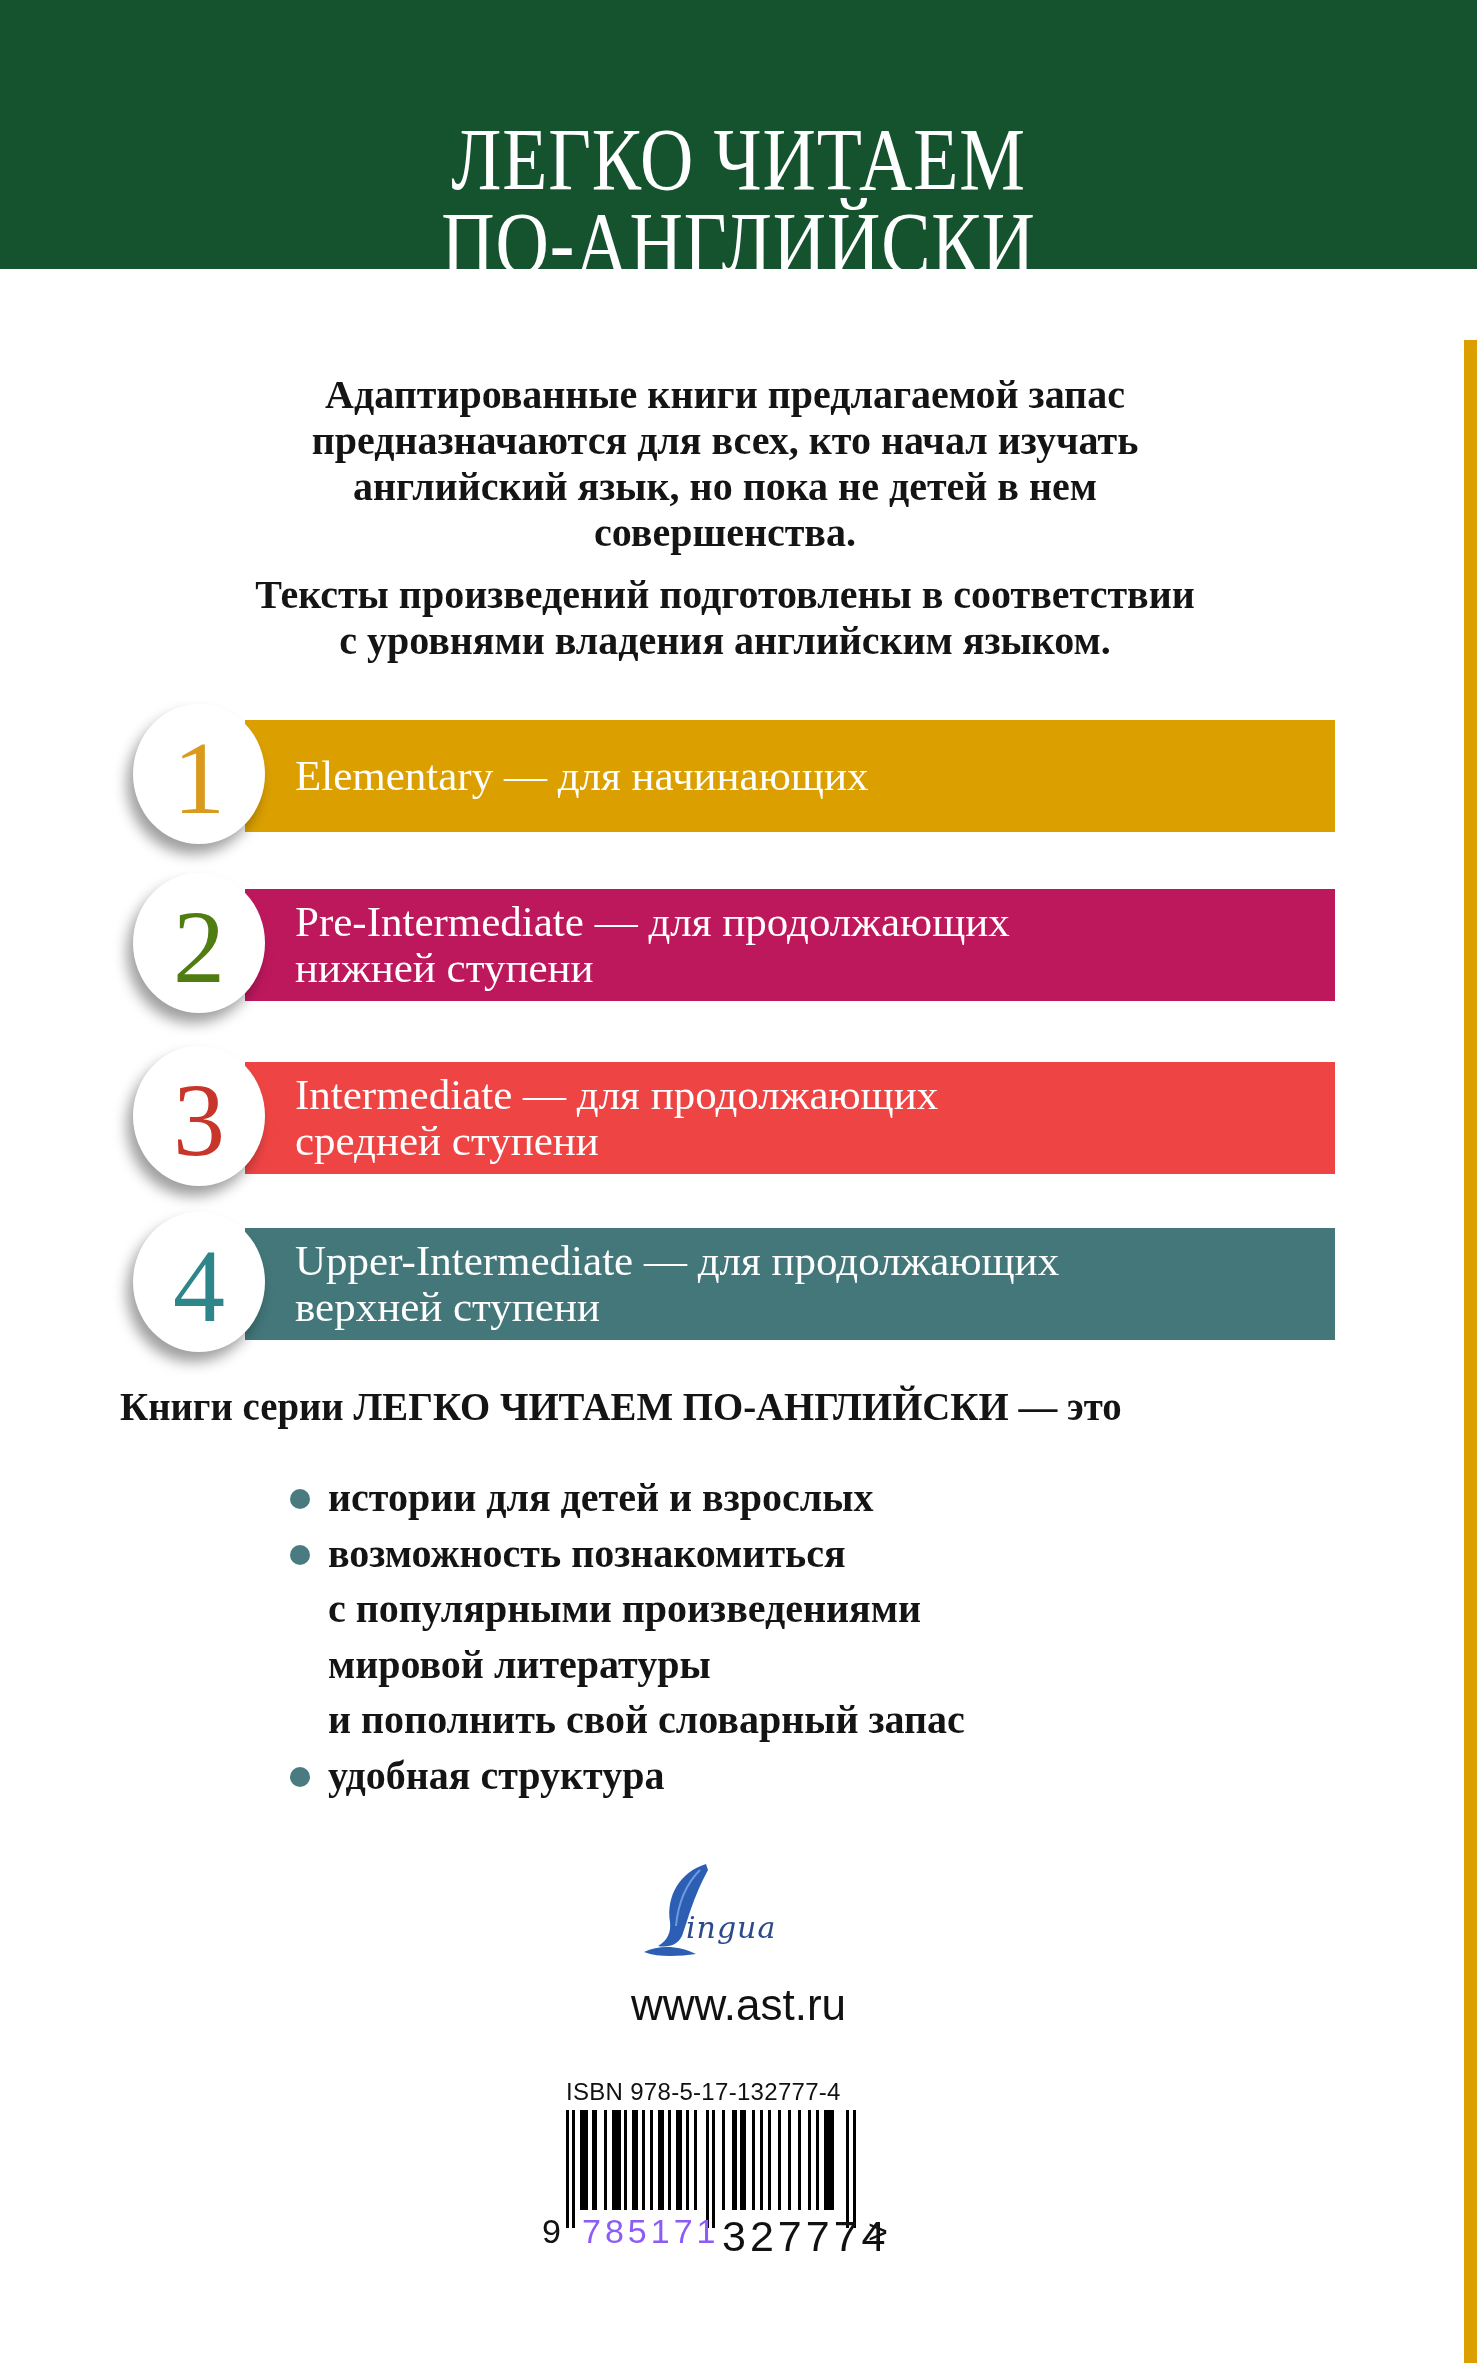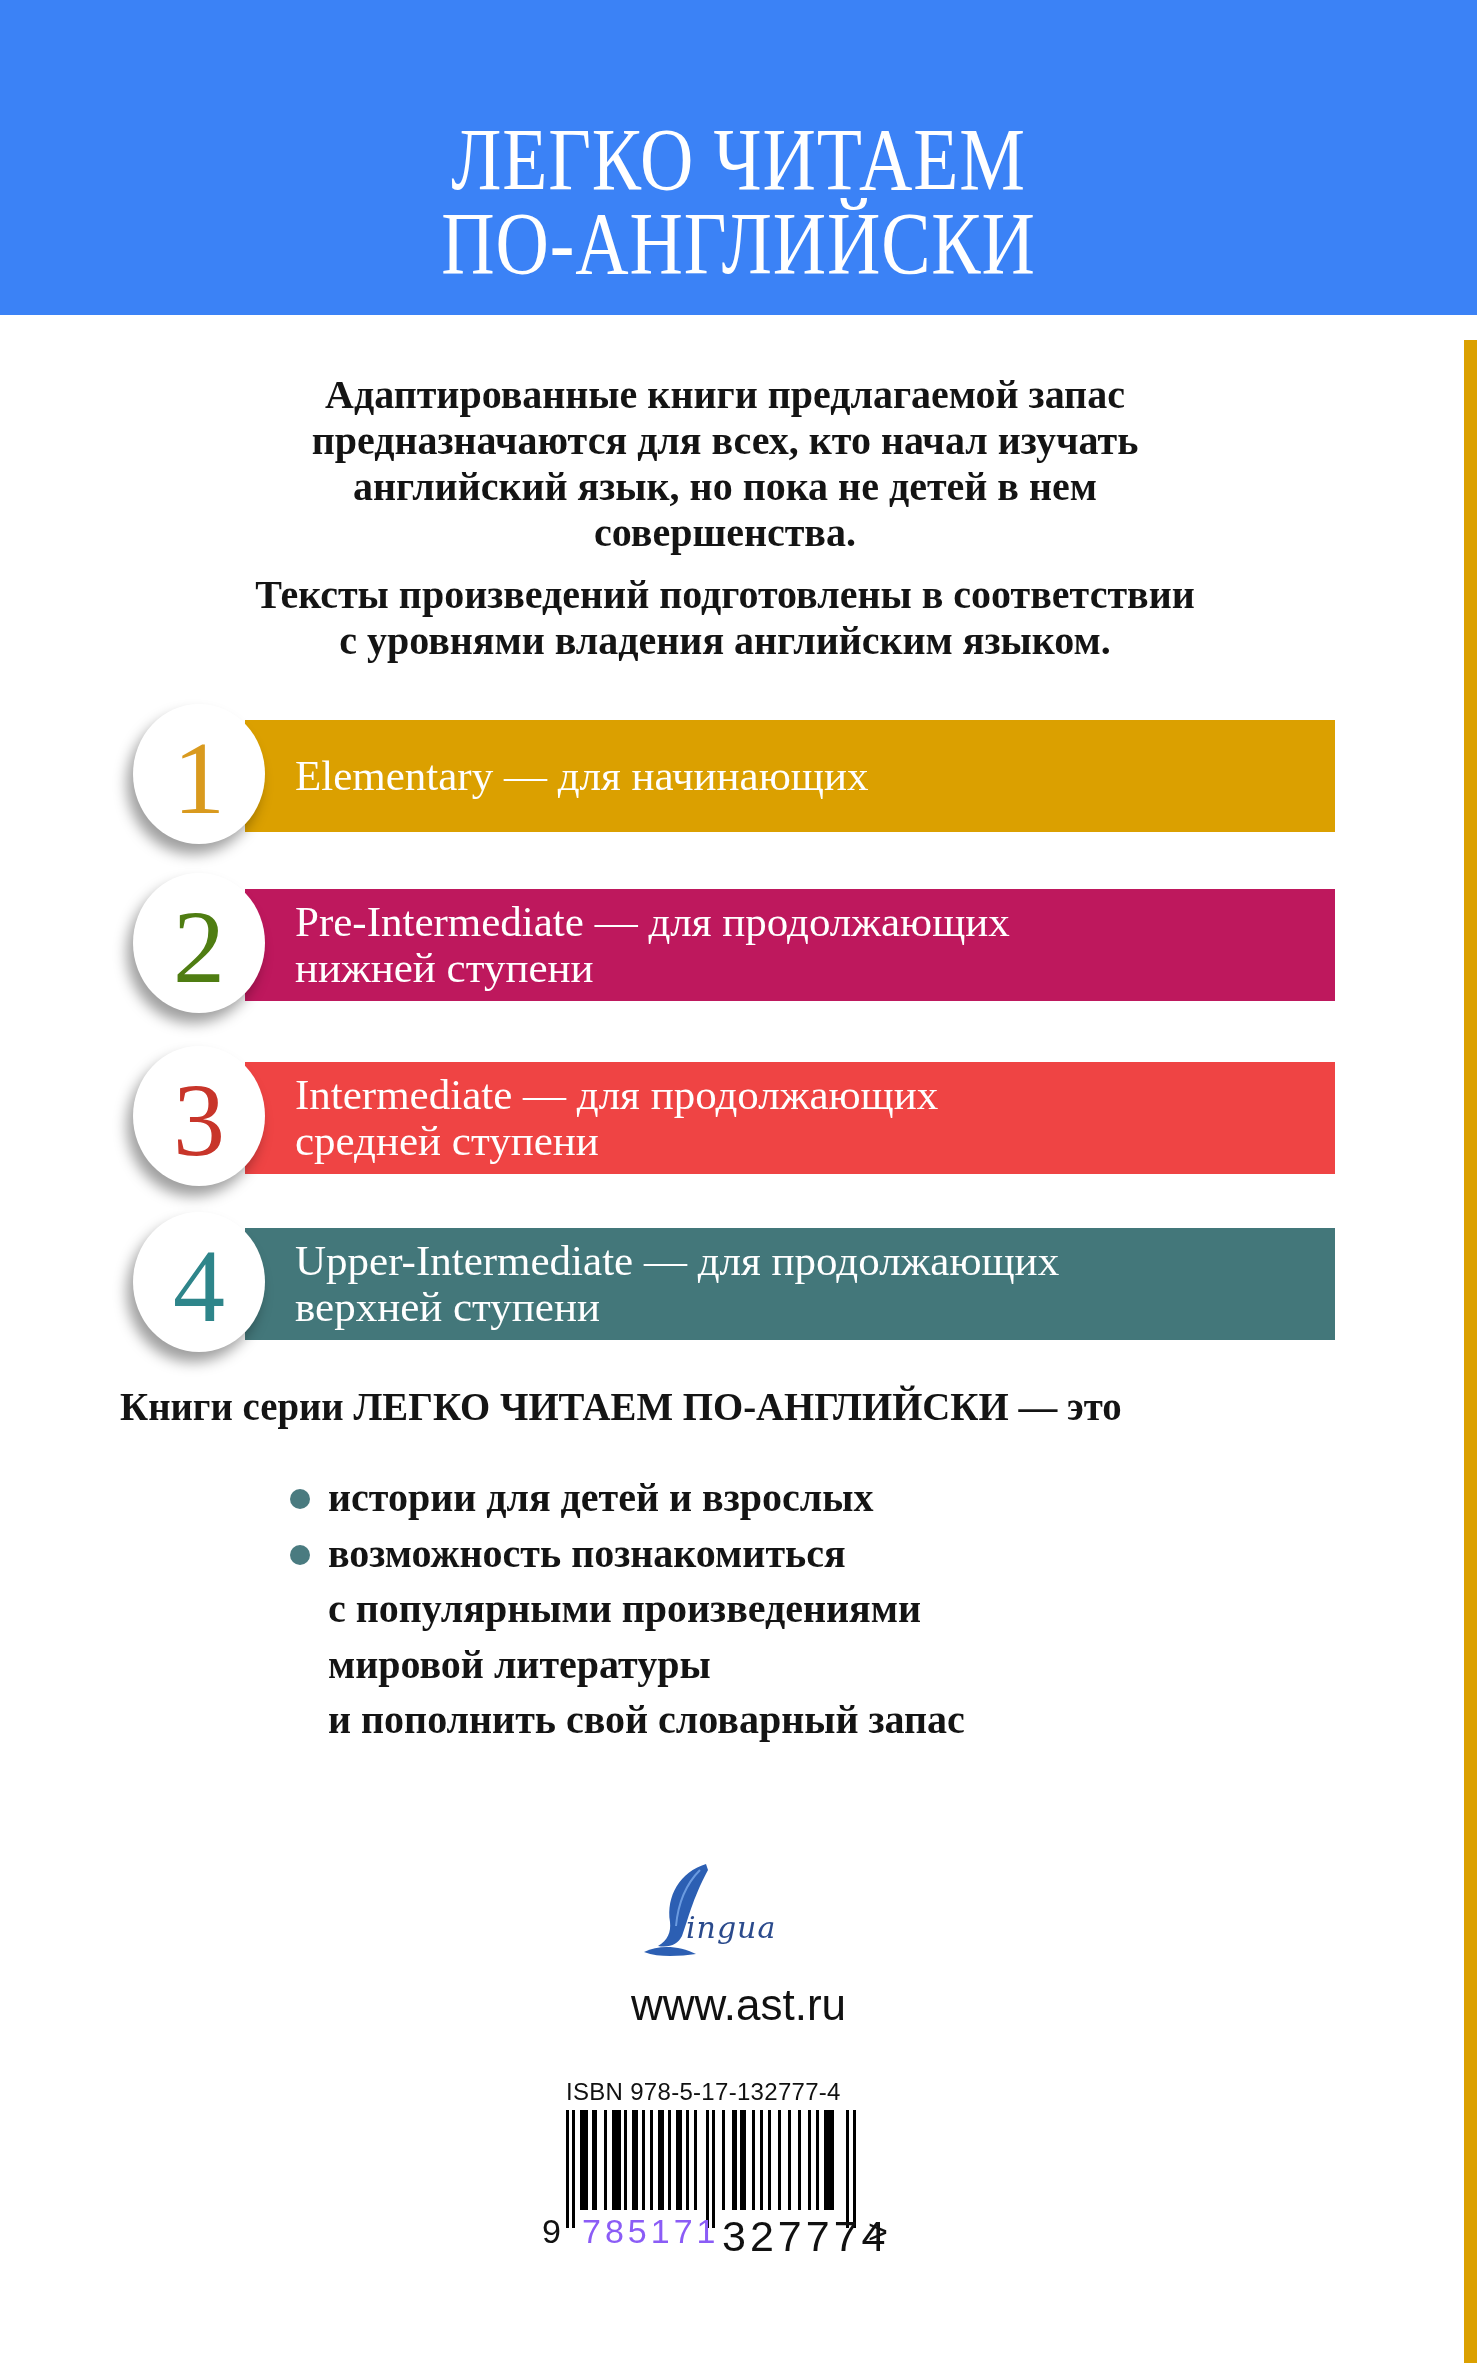--- a/index.html
+++ b/index.html
@@ -3,22 +3,22 @@
 <meta charset="utf-8">
 <style>
   html, body { margin: 0; padding: 0; }
   body {
     width: 1477px; height: 2363px; position: relative; overflow: hidden;
     background: #ffffff;
     font-family: "DejaVu Serif", "Liberation Serif", serif;
     color: #111;
   }
   .header {
-    position: absolute; left: 0; top: 0; width: 1477px; height: 315px;
-    background: #3b82f6;
+    position: absolute; left: 0; top: 0; width: 1477px; height: 269px;
+    background: #14532d;
   }
   .header-title {
     position: absolute; left: 0; right: 0; top: 118px;
     text-align: center; color: #fff;
     font-family: "Liberation Serif", "DejaVu Serif", serif;
     font-size: 88px; line-height: 84px; letter-spacing: 1px;
     transform: scaleX(0.84); transform-origin: 50% 50%;
   }
   .side-stripe {
     position: absolute; left: 1464px; top: 340px; width: 13px; height: 2023px;
@@ -188,20 +188,24 @@
   <li>
     <span class="bullet-dot"></span>
     <div>истории для детей и взрослых</div>
   </li>
   <li>
     <span class="bullet-dot"></span>
     <div>возможность познакомиться</div>
     <div>с популярными произведениями</div>
     <div>мировой литературы</div>
     <div>и пополнить свой словарный запас</div>
+  </li>
+  <li>
+    <span class="bullet-dot"></span>
+    <div>удобная структура</div>
   </li>
 </ul>
 
 <div class="logo">
   <svg width="160" height="100" viewBox="0 0 160 100">
     <path d="M66 4 C40 12 26 36 30 62 C31 72 28 80 18 86 C30 88 38 84 42 76 C48 60 52 40 68 10 Z" fill="#2c5fb3"></path>
     <path d="M60 10 C46 24 38 44 36 66" stroke="#6b9be0" stroke-width="2" fill="none"></path>
     <path d="M4 92 C20 84 40 86 56 94 C40 96 20 98 4 92 Z" fill="#2c5fb3"></path>
   </svg>
   <span class="logo-word">ingua</span>

